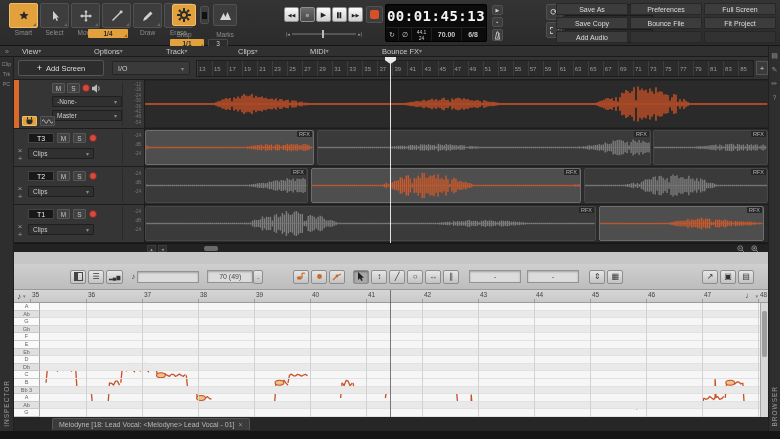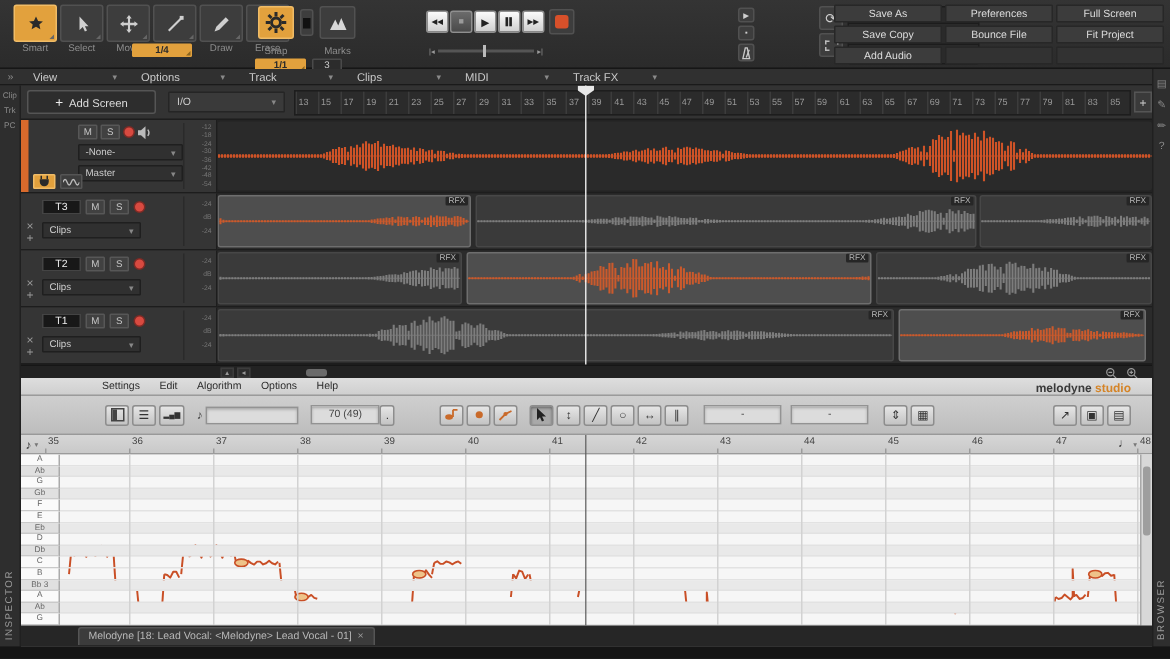--- a/index.html
+++ b/index.html
@@ -30,21 +30,21 @@
 .filegrid{position:absolute;right:4px;top:3px;display:grid;grid-template-columns:repeat(3,72px);grid-auto-rows:12px;gap:2px}
 .filebtn{background:#3c3c3c;border:1px solid #272727;border-radius:1px;color:#ddd;font-size:7px;display:flex;align-items:center;justify-content:center}
 .fileempty{background:#323232;border:1px solid #272727;border-radius:1px}
 .loopwrap{position:absolute;left:546px;top:4px;display:flex}
 .looppanel{width:88px;background:#2a2a2a;border:1px solid #1c1c1c;border-radius:2px;margin-left:3px}
 .looppanel .hd{font-size:6.5px;color:#9a9a9a;text-align:center;line-height:10px;border-bottom:1px solid #1c1c1c}
 .looppanel .rw{display:flex;align-items:center;font-size:7px;font-weight:bold;color:#cfcfcf;height:13px;padding:0 3px;gap:3px}
 
 
 .menubar{position:absolute;left:0;top:46px;width:780px;height:11px;background:#303030;border-bottom:1px solid #1a1a1a;display:flex;align-items:center}
-.menuitem{width:72px;display:flex;justify-content:space-between;padding:0 8px;font-size:7.5px;color:#c9c9c9}
+.menuitem{width:72px;display:flex;justify-content:flex-start;padding:0 8px;font-size:7.5px;color:#c9c9c9}
 .menuitem .car{color:#8a8a8a;font-size:6px}
 .collapse{width:14px;text-align:center;color:#888;font-size:7px}
 
 
 .lstrip{position:absolute;left:0;top:57px;width:14px;height:374px;background:#2e2e2e;border-right:1px solid #202020}
 .lstrip .tab{font-size:5.5px;color:#8a8a8a;text-align:center;margin-top:4px}
 .vlabel{position:absolute;bottom:4px;left:3px;writing-mode:vertical-rl;transform:rotate(180deg);font-size:6.5px;color:#9a9a9a;letter-spacing:1px}
 .rstrip{position:absolute;left:768px;top:46px;width:12px;height:385px;background:#2e2e2e;border-left:1px solid #202020}
 .rstrip .ic{font-size:7px;color:#8d8d8d;text-align:center;margin-top:6px}
 .rvlabel{position:absolute;bottom:4px;left:2px;writing-mode:vertical-rl;transform:rotate(180deg);font-size:6.5px;color:#9a9a9a;letter-spacing:1px}
@@ -229,20 +229,37 @@
         <div style="width:9px;height:9px;background:#d8502a;border-radius:2px"></div>
       </div>
     <div style="position:absolute;left:286px;top:30px;width:76px;height:8px;display:flex;align-items:center">
       <span style="font-size:5px;color:#999">|◂</span>
       <div style="flex:1;height:2px;background:#555;margin:0 2px;position:relative">
           <div style="position:absolute;left:47%;top:-3px;width:2px;height:8px;background:#bbb"></div>
         </div>
       <span style="font-size:5px;color:#999">▸|</span>
     </div>
 
+    <div class="display">
+      <div class="time">00:01:45:13</div>
+      <div class="subrow">
+        <div style="width:13px">
+            <span style="font-size:7px">↻</span>
+          </div>
+        <div style="width:13px">
+            <span style="font-size:7px">∅</span>
+          </div>
+        <div style="width:20px;flex-direction:column;line-height:6px">
+          <span style="font-size:5px">44.1</span>
+            <span style="font-size:5px">24</span>
+        </div>
+        <div style="width:30px;font-size:7px;font-weight:bold">70.00</div>
+        <div style="width:22px;font-size:7px;font-weight:bold;border-right:none">6/8</div>
+      </div>
+    </div>
     <div style="position:absolute;left:492px;top:5px;display:flex;flex-direction:column;gap:2px">
       <div class="darkbtn" style="width:11px;height:10px;font-size:5px">▶</div>
       <div class="darkbtn" style="width:11px;height:10px;font-size:5px">▪</div>
       <div class="darkbtn" style="width:11px;height:12px">
           <svg width="9" height="9" viewBox="0 0 10 10">
             <path d="M2.5 9L4.3 1h1.4L7.5 9z" fill="none" stroke="#c9c9c9"></path>
             <path d="M5 8.2L7.2 2.4" stroke="#c9c9c9"></path>
           </svg>
         </div>
     </div>
@@ -309,21 +326,21 @@
         </div>
         <div class="menuitem">
           <span>Clips</span>
           <span class="car">▾</span>
         </div>
         <div class="menuitem">
           <span>MIDI</span>
           <span class="car">▾</span>
         </div>
         <div class="menuitem">
-          <span>Track FX</span>
+          <span>Bounce FX</span>
           <span class="car">▾</span>
         </div>
       </div>
   </div>
 
   <div class="lstrip">
     <div id="lefttabs">
         <div class="tab">Clip</div>
         <div class="tab">Trk</div>
         <div class="tab">PC</div>
@@ -591,33 +608,20 @@
             <path d="M2.5 4h3M4 2.5v3" stroke="#999"></path>
           </svg>
         </div>
     </div>
   </div>
 
   <div class="playhead"></div>
   <div class="phmarker"></div>
 
   <div class="melodyne">
-    <div class="mmenu">
-      <div style="width:54px"></div>
-      <div id="mmenuitems" style="display:flex">
-          <div class="mi">Settings</div>
-          <div class="mi">Edit</div>
-          <div class="mi">Algorithm</div>
-          <div class="mi">Options</div>
-          <div class="mi">Help</div>
-        </div>
-      <div class="mlogo">
-        <span class="a">melodyne</span> <span class="b">studio</span>
-      </div>
-    </div>
 
     <div class="mtoolbar">
       <div style="width:56px"></div>
       <div class="mbtn">
           <div style="width:9px;height:9px;border:1px solid #444;display:flex">
             <div style="width:3px;background:#444"></div>
           </div>
         </div>
       <div class="mbtn">☰</div>
       <div class="mbtn" style="font-size:5px">▂▄▆</div>

